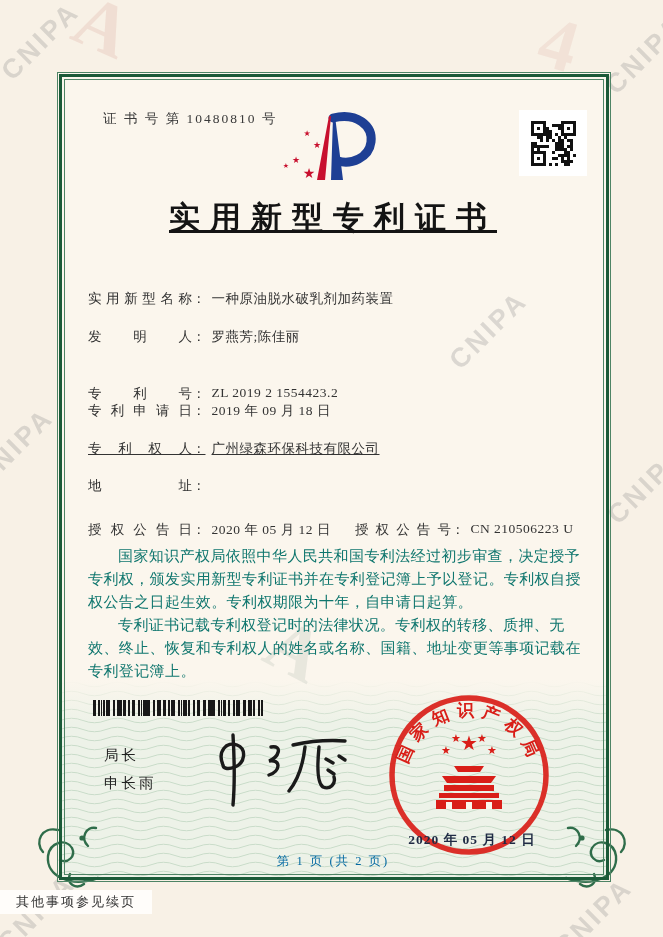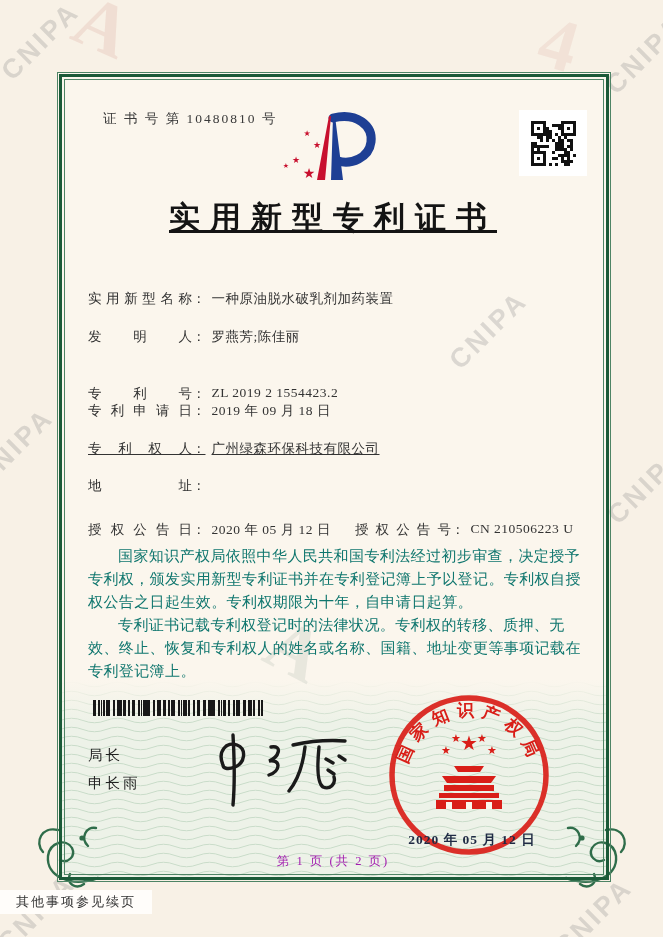--- a/index.html
+++ b/index.html
@@ -41,26 +41,26 @@
   
   .body-text{position:absolute;left:88px;top:545px;width:494px;font-size:15px;line-height:23px;color:#0f766e;}
   .body-text p{margin:0;text-indent:2em;letter-spacing:.4px;}
   
   .barcode{position:absolute;left:93px;top:700px;width:170px;height:16px;
     background:
       repeating-linear-gradient(90deg,#181818 0 2px,rgba(0,0,0,0) 2px 5px),
       repeating-linear-gradient(90deg,#181818 0 1px,rgba(0,0,0,0) 1px 8px),
       repeating-linear-gradient(90deg,#181818 0 3px,rgba(0,0,0,0) 3px 13px);}
   .signer{position:absolute;left:88px;top:746px;font-size:14.5px;letter-spacing:3px;color:#222;}
-  .signer div{margin-bottom:9px;}
+  .signer div{margin-bottom:9px;margin-left:16px;}
   .signature{position:absolute;left:193px;top:707px;}
   .seal{position:absolute;left:384px;top:690px;width:170px;height:170px;}
   .seal-date{position:absolute;left:384px;top:831px;width:176px;text-align:center;font-size:13.5px;
              font-weight:bold;letter-spacing:1px;color:#1f2a44;}
-  .page-num{position:absolute;left:57px;top:853px;width:552px;text-align:center;font-size:12.5px;letter-spacing:2px;color:#a21caf;}
+  .page-num{position:absolute;left:57px;top:853px;width:552px;text-align:center;font-size:12.5px;letter-spacing:2px;color:#0369a1;}
   .flourish{position:absolute;width:72px;height:72px;}
   .flourish.fl-left{left:30px;top:818px;}
   .flourish.fl-right{left:562px;top:818px;transform:scaleX(-1);}
   .footer-note{position:absolute;left:0;top:890px;width:663px;}
   .footer-note span{display:inline-block;background:#fffdfa;padding:3px 16px;font-size:13px;letter-spacing:2px;color:#333;}
 </style>
 </head>
 <body>
 
 <div class="page">

